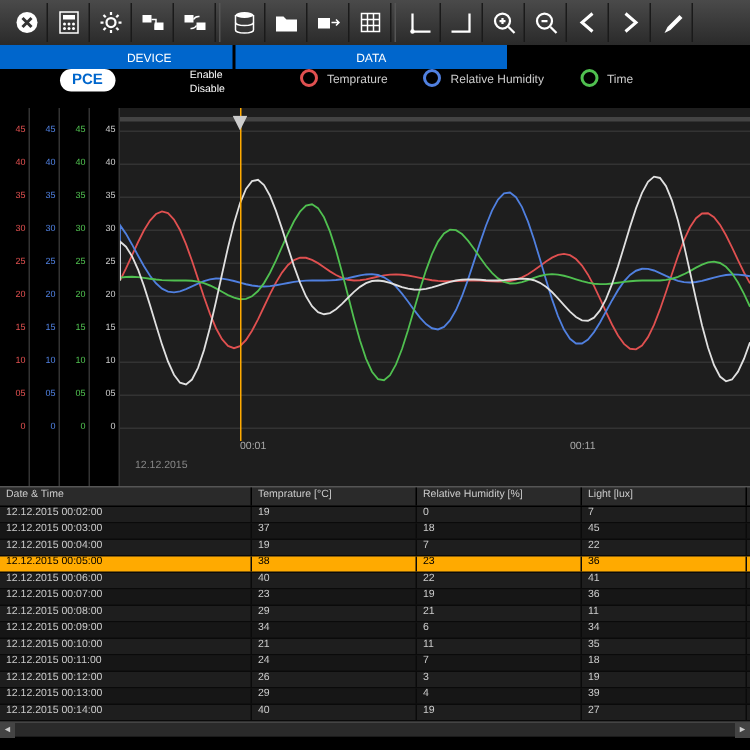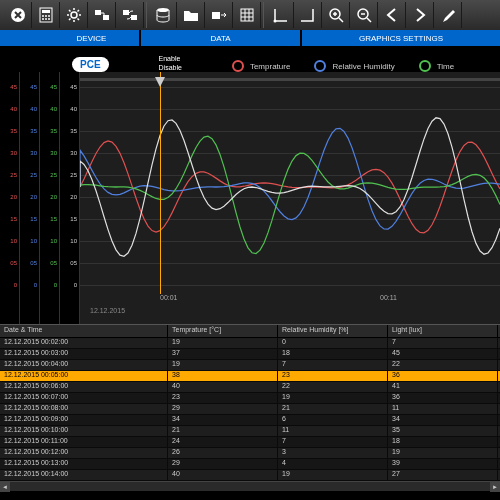--- a/index.html
+++ b/index.html
@@ -5,25 +5,25 @@
 * { margin: 0; padding: 0; box-sizing: border-box; }
 body { background: #000; font-family: Arial, sans-serif; font-size: 8px; color: #ccc; width: 500px; height: 500px; overflow: hidden; }
 
 .toolbar { height: 30px; background: linear-gradient(#4a4a4a, #2a2a2a); display: flex; align-items: center; padding: 0 4px; gap: 0; }
 .tool-btn { width: 28px; height: 26px; display: flex; align-items: center; justify-content: center; cursor: pointer; border-right: 1px solid #1a1a1a; }
 .tool-btn svg { width: 16px; height: 16px; }
 .tool-sep { width: 1px; height: 26px; background: #555; margin: 0 2px; }
 
 .section-tabs { height: 16px; display: flex; gap: 2px; }
 .section-tab { background: #0066cc; color: #fff; font-size: 8px; display: flex; align-items: center; justify-content: center; font-weight: 400; }
-.section-tab.device { width: 139px; padding-left: 44px; }
-.section-tab.data { width: 159px; }
+.section-tab.device { width: 155px; padding-left: 44px; }
+.section-tab.data { width: 181px; }
 .section-tab.graphics { flex: 1; }
 
-.legend-bar { height: 26px; background: #000; display: flex; align-items: flex-end; padding: 0 10px; gap: 20px; margin-left: 32px; }
+.legend-bar { height: 26px; background: #000; display: flex; align-items: flex-start; padding: 0 10px; gap: 20px; }
 .logo { background: #fff; border-radius: 10px; padding: 2px 8px; font-size: 10px; font-weight: bold; color: #0066cc; margin-left: 30px; }
 .enable-box { color: #fff; font-size: 7px; line-height: 9px; margin-left: 30px; }
 .legend-item { display: flex; align-items: center; gap: 6px; font-size: 8px; color: #ccc; }
 .legend-circle { width: 12px; height: 12px; border: 2px solid; border-radius: 50%; }
 
 .chart-area { height: 252px; background: #1a1a1a; display: flex; position: relative; }
 .y-axes { width: 80px; display: flex; background: #000; }
 .y-axis { width: 20px; position: relative; border-right: 1px solid #333; }
 .y-tick { position: absolute; right: 2px; font-size: 6px; color: #999; transform: translateY(-50%); }
 .y-tick.c1 { color: #e05050; }
@@ -161,21 +161,20 @@
   <div class="tool-btn">
       <svg viewBox="0 0 16 16">
         <path d="M13 3l-8 8-2 4 4-2 8-8z" fill="#fff"></path>
       </svg>
     </div>
 </div>
 
 <div class="section-tabs">
   <div class="section-tab device">DEVICE</div>
   <div class="section-tab data">DATA</div>
-  <div class="section-tab graphics">GRAPHICS SETTINGS</div>
 </div>
 
 <div class="legend-bar">
   <div class="logo">PCE</div>
   <div class="enable-box">
     <div>Enable</div>
       <div>Disable</div>
   </div>
   <div id="legend-items" style="display: flex; gap: 24px; margin-left: 30px;">
       <div class="legend-item">

